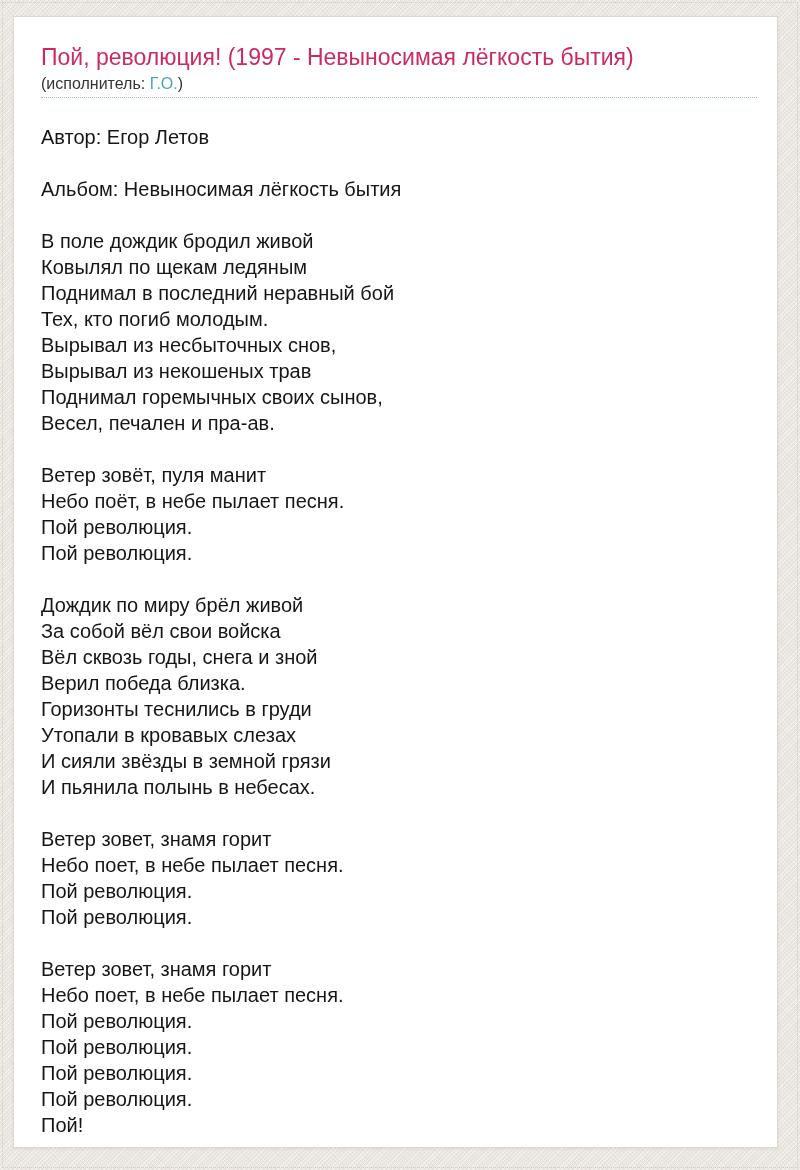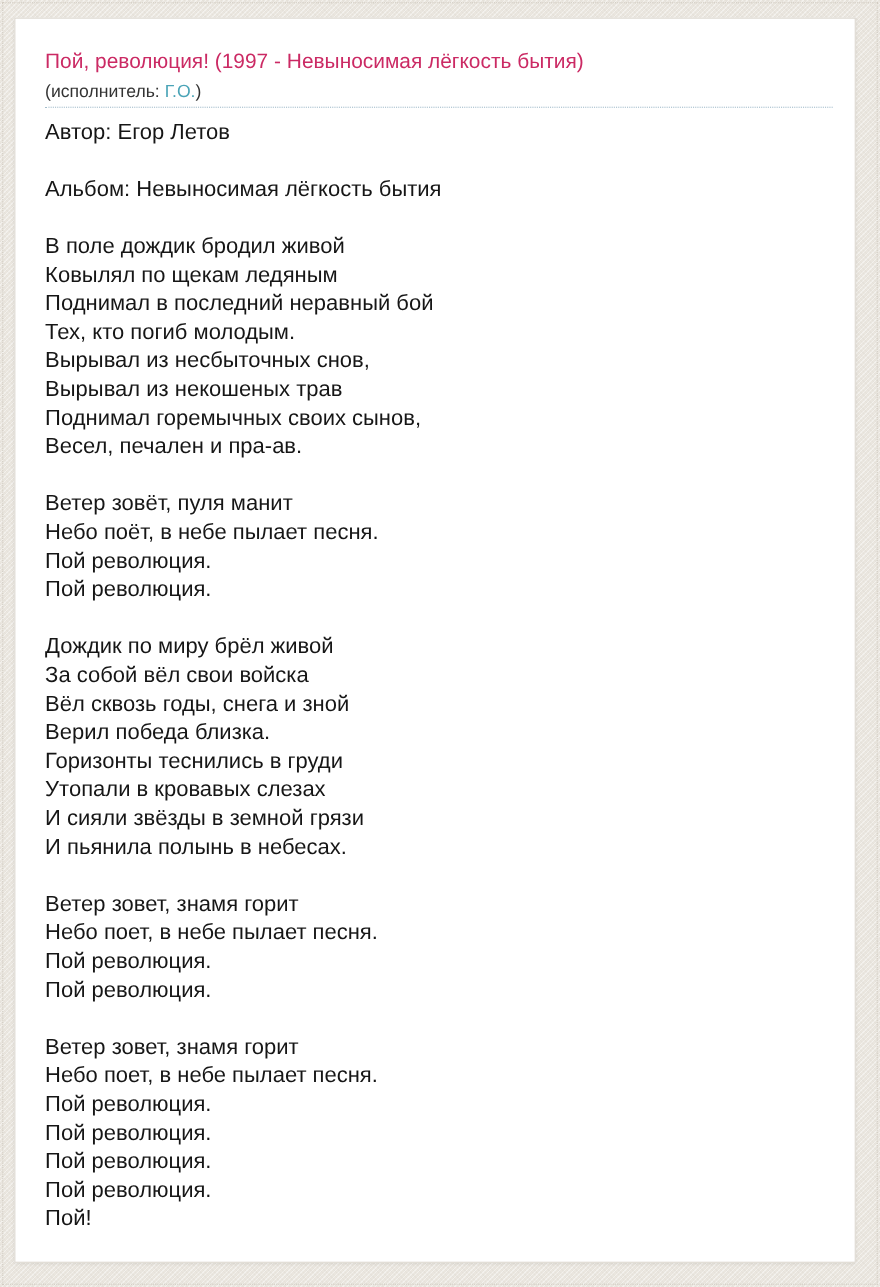--- a/index.html
+++ b/index.html
@@ -32,42 +32,42 @@
     top: 16px;
     width: 765px;
     height: 1132px;
     background: #ffffff;
     border: 1px solid #dcd7cf;
     box-shadow: 0 1px 3px rgba(0,0,0,0.07);
     padding: 26px 20px 30px 27px;
   }
   .song-title {
     margin: 0;
-    font-size: 19px;
+    font-size: 23px;
     line-height: 28px;
     font-weight: normal;
     color: var(--title-accent);
   }
   .performer-line {
     margin-top: 3px;
     font-size: 16px;
     line-height: 19px;
     color: #333333;
   }
   .performer-line a {
     color: var(--performer-link);
     text-decoration: none;
     cursor: pointer;
   }
   .separator {
     border-bottom: 1px dotted var(--separator-dotted);
     margin-top: 4px;
   }
   .lyrics {
-    margin-top: 9px;
+    margin-top: 26px;
     font-size: 20px;
     line-height: 26px;
     color: #161616;
     white-space: pre-line;
   }
 </style>
 </head>
 <body>
 
 <div class="bg-frame"></div>

